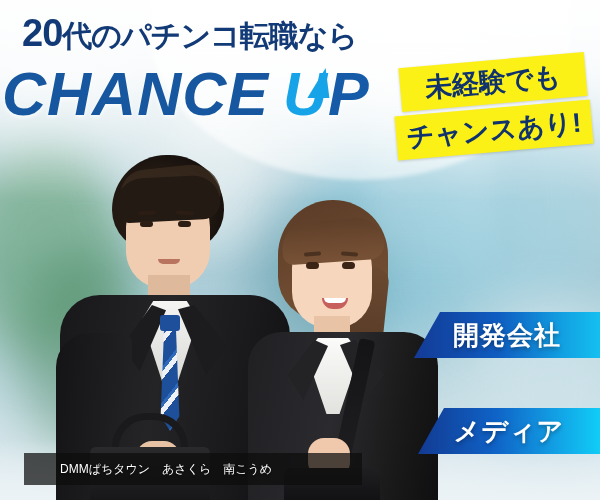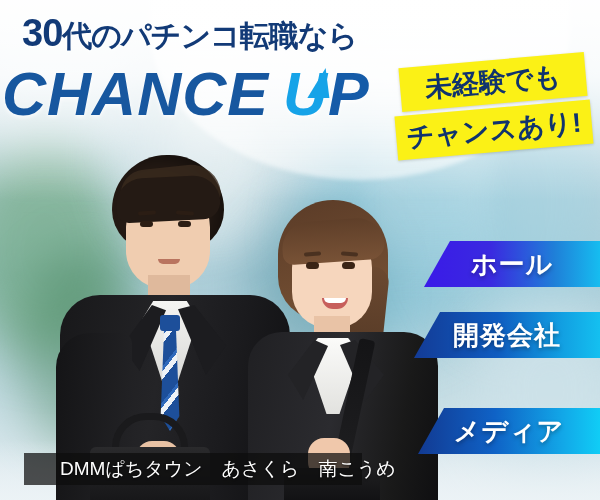--- a/index.html
+++ b/index.html
@@ -211,21 +211,21 @@
     text-shadow:0 2px 4px rgba(0,0,0,.35);
   }
 
   
   .caption{
     position:absolute;left:24px;top:453px;width:338px;height:32px;
     background:rgba(12,12,12,.72);
     display:flex;align-items:center;
   }
   .caption span{
-    color:#fff;font-size:19px;padding-left:36px;white-space:nowrap;
+    color:#fff;font-size:12px;padding-left:36px;white-space:nowrap;
     text-shadow:0 1px 2px rgba(0,0,0,.6);
   }
 </style>
 </head>
 <body>
 
 <div class="banner">
 
   <div class="bg">
     <div class="bg-base"></div>
@@ -284,36 +284,33 @@
       <div class="w-shirt"></div>
       <div class="w-collar-l"></div>
       <div class="w-collar-r"></div>
       <div class="w-strap"></div>
       <div class="w-hand"></div>
       <div class="w-bag"></div>
     </div>
 
   </div>
 
-  <div class="headline"><span>30</span><span class="small">代のパチンコ転職</span><span class="small">なら</span></div>
+  <div class="headline"><span>20</span><span class="small">代のパチンコ転職</span><span class="small">なら</span></div>
 
   <div class="logo"><span class="chance" style="color: rgb(23, 87, 159);">CHANCE</span><span class="up" style="color: rgb(21, 91, 168);"><span class="u" style="color: rgb(22, 163, 232);">U</span><span>P</span></span></div>
   <div class="arrow-up"></div>
 
   <div class="badge badge1" style="background: rgb(251, 241, 22); color: rgb(16, 51, 110);">
       <span>未経験でも</span>
     </div>
   <div class="badge badge2" style="background: rgb(251, 241, 22); color: rgb(16, 51, 110);">
       <span>チャンスあり!</span>
     </div>
 
   <div class="cats">
-    <div class="cat" style="top: 241px; width: 176px; background: linear-gradient(90deg, rgb(58, 26, 232) 0%, rgb(58, 42, 224) 38%, rgb(31, 127, 216) 74%, rgb(22, 189, 240) 100%);">
-        <span>ホール</span>
-      </div>
     <div class="cat" style="top: 312px; width: 186px; background: linear-gradient(90deg, rgb(19, 59, 150) 0%, rgb(15, 92, 192) 45%, rgb(18, 160, 226) 80%, rgb(20, 192, 240) 100%);">
         <span>開発会社</span>
       </div>
     <div class="cat" style="top: 408px; width: 182px; background: linear-gradient(90deg, rgb(18, 58, 146) 0%, rgb(15, 98, 198) 42%, rgb(18, 168, 232) 80%, rgb(16, 205, 246) 100%);">
         <span>メディア</span>
       </div>
   </div>
 
   <div class="caption">
       <span>DMMぱちタウン　あさくら　南こうめ</span>

